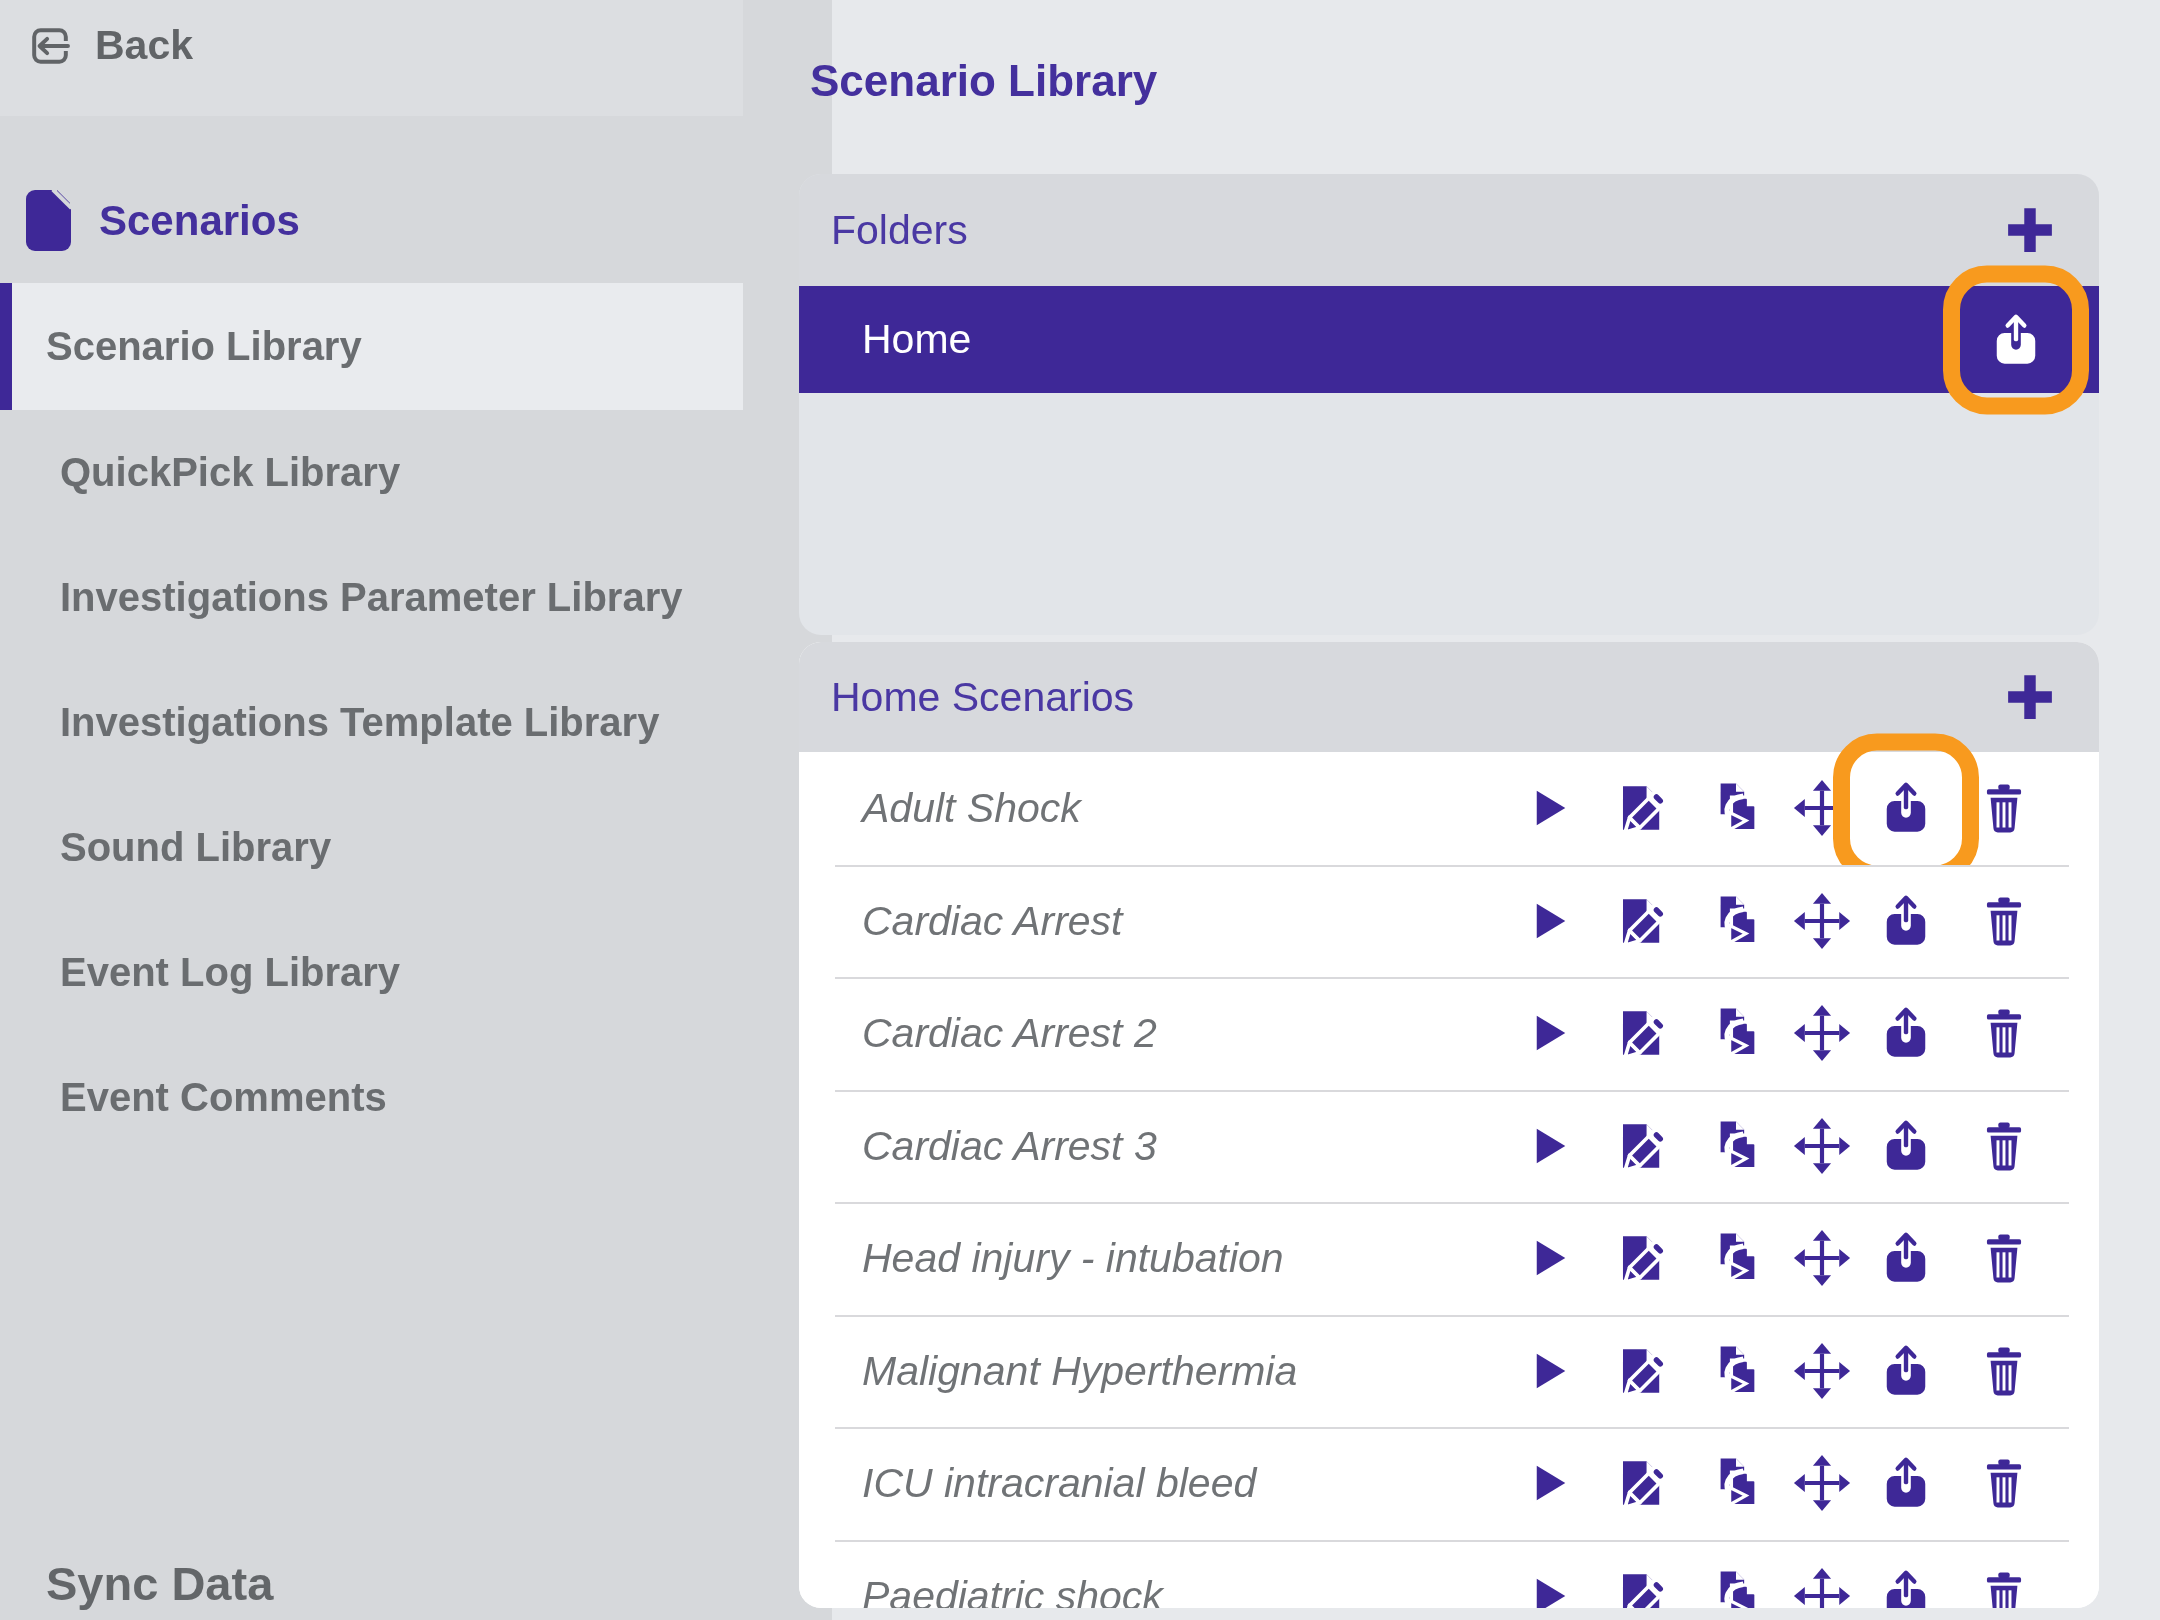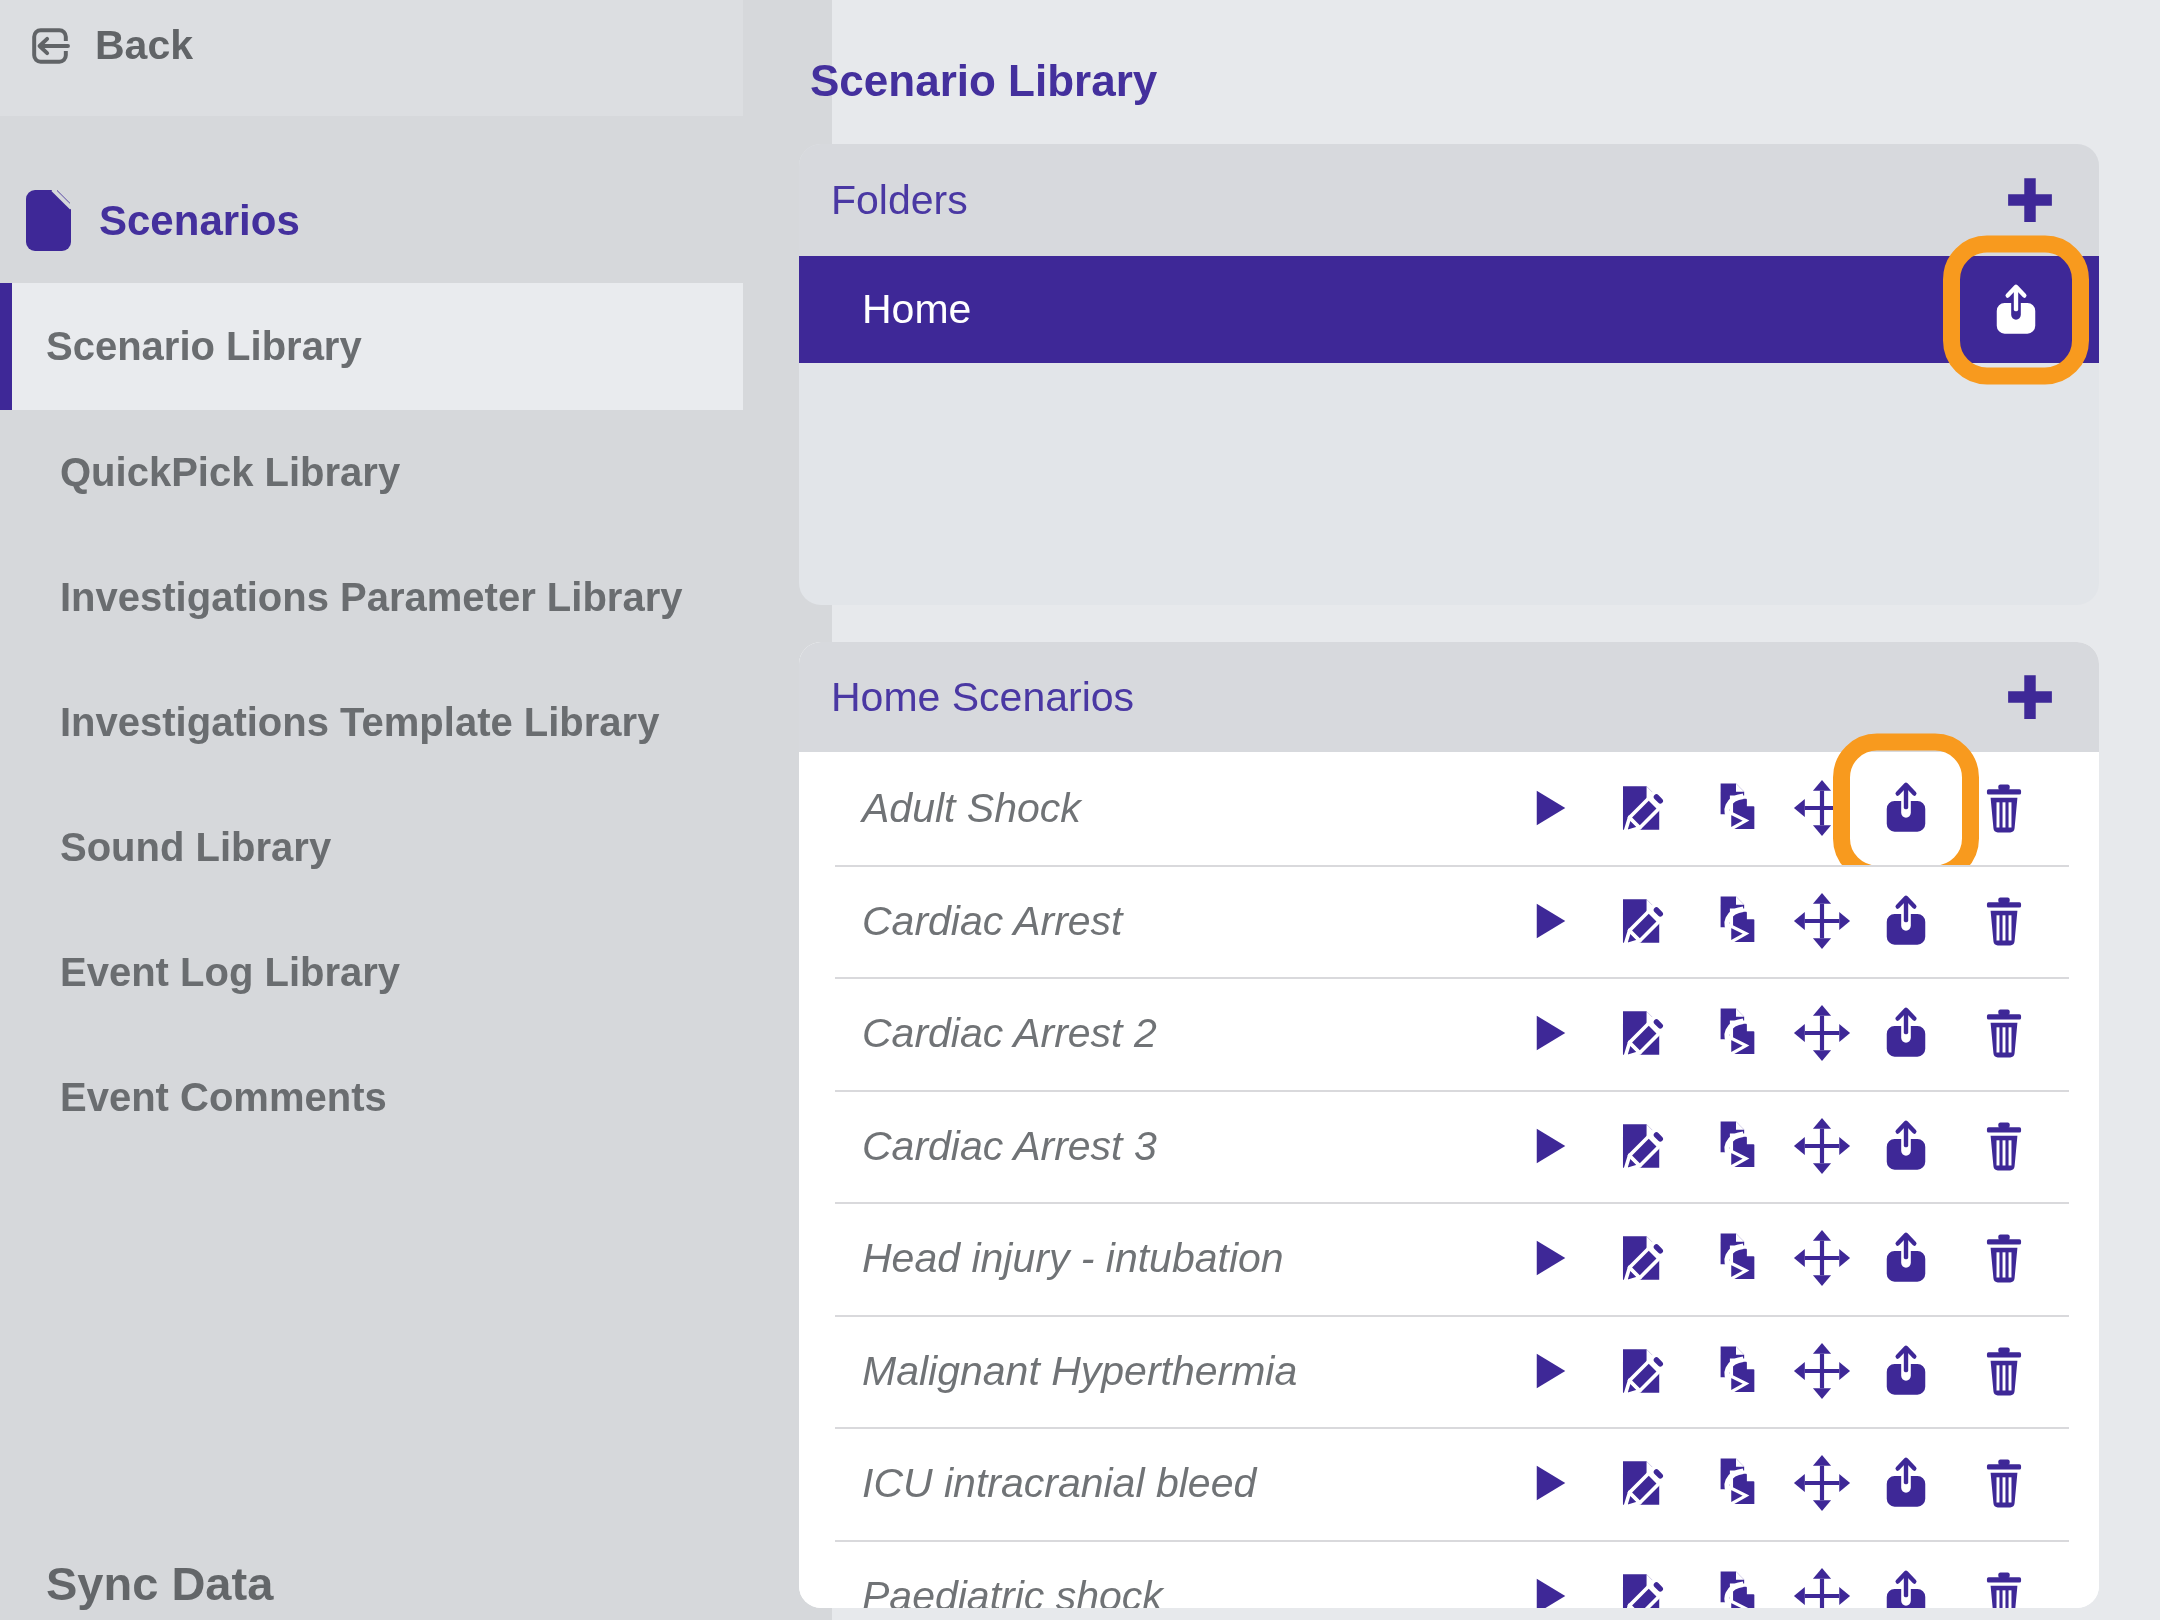--- a/index.html
+++ b/index.html
@@ -39,21 +39,21 @@
   .sync-item{position:absolute;left:46px;top:1556px;font-size:47px;font-weight:700;color:#636669;cursor:pointer;}
 
   
   .main{position:absolute;left:743px;top:0;width:1417px;height:1620px;}
   .page-title{position:absolute;left:67px;top:56px;font-size:44px;font-weight:700;color:var(--purple-title);}
   .panel{position:absolute;left:56px;width:1300px;border-radius:22px;overflow:hidden;}
   .panel-head{display:flex;align-items:center;background:var(--panel-head);}
   .panel-head-label{padding-left:32px;font-size:41px;color:var(--purple-head);}
   .add-btn{margin-left:auto;margin-right:44px;width:50px;height:50px;color:var(--purple);cursor:pointer;display:flex;align-items:center;justify-content:center;}
 
-  .folders-panel{top:144px;height:461px;background:var(--panel-empty);}
+  .folders-panel{top:174px;height:461px;background:var(--panel-empty);}
   .folders-panel .panel-head{height:112px;}
   .home-row{height:107px;background:var(--purple);display:flex;align-items:center;cursor:pointer;}
   .home-label{padding-left:63px;font-size:41px;color:#ffffff;}
   .home-share{margin-left:auto;margin-right:54px;width:58px;height:58px;position:relative;
               display:flex;align-items:center;justify-content:center;color:#ffffff;cursor:pointer;}
 
   .scenarios-panel{top:642px;height:966px;background:#ffffff;}
   .scenarios-panel .panel-head{height:110px;}
   .scn-row{position:relative;height:112.5px;background:#ffffff;cursor:pointer;}
   .scn-row + .scn-row::before{content:"";position:absolute;left:36px;right:30px;top:0;height:2px;background:var(--sep);}

